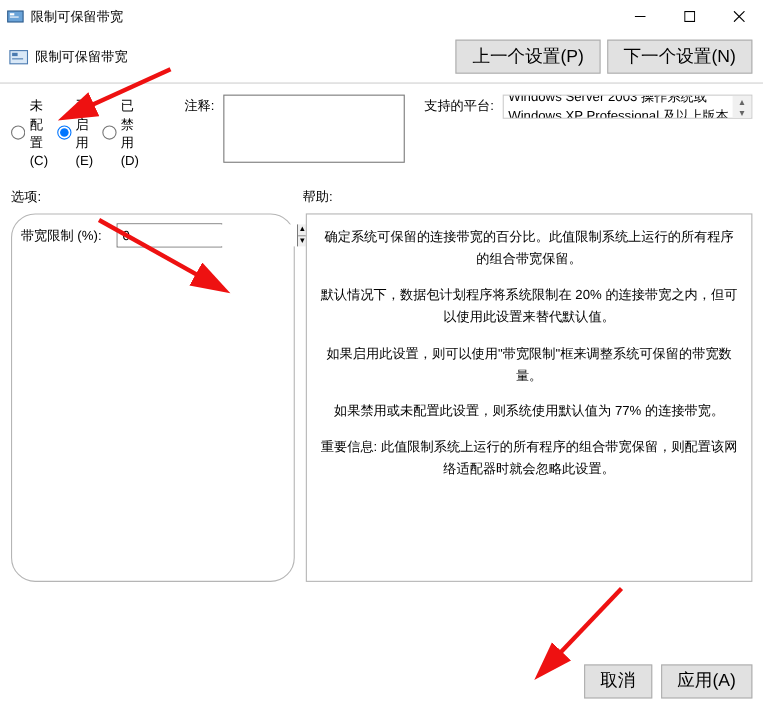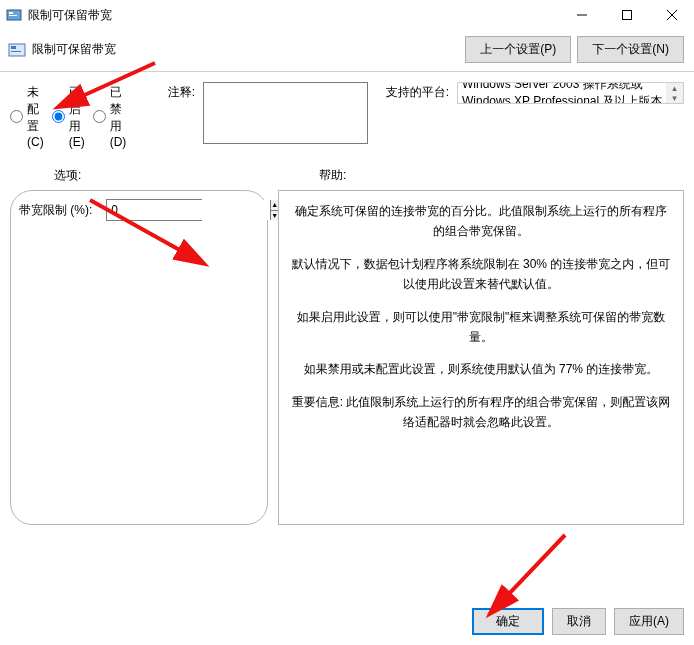--- a/index.html
+++ b/index.html
@@ -8,36 +8,36 @@
     .titlebar { display: flex; align-items: center; height: 30px; padding-left: 6px; border-bottom: 0; }
     .titlebar-icon { width: 16px; height: 16px; display: inline-flex; align-items: center; justify-content: center; margin-right: 6px; }
     .titlebar-text { flex: 1; }
     .winbtns { display: flex; }
     .winbtn { width: 45px; height: 30px; display: flex; align-items: center; justify-content: center; }
 
     .header { display: flex; align-items: center; padding: 6px 10px 8px 8px; border-bottom: 1px solid #d0d0d0; }
     .header-icon { width: 18px; height: 18px; margin-right: 6px; }
     .header-title { flex: 1; font-size: 12px; }
     .navbtns { display: flex; gap: 6px; }
-    button.win { background: #e1e1e1; border: 1px solid #adadad; padding: 4px 14px; font-size: 12px; }
+    button.win { background: #e1e1e1; border: 1px solid #adadad; padding: 4px 14px; font-size: 16px; }
 
     .config-area { display: flex; padding: 10px 10px 4px 10px; }
     .radio-col { width: 110px; display: flex; gap: 8px; padding-top: 2px; }
     .radio-row { display: flex; align-items: center; gap: 4px; }
     .radio-row input { margin: 0; }
     .fields-col { flex: 1; display: flex; flex-direction: row; gap: 6px; }
     .field-row { display: flex; align-items: flex-start; gap: 8px; }
     .field-label { width: 75px; text-align: right; padding-top: 2px; }
     .comment-box { flex: 1; height: 62px; border: 1px solid #7a7a7a; background: #fff; resize: none; padding: 2px 4px; font-family: inherit; }
     .platform-box { flex: 1; height: 22px; border: 1px solid #ccc; background: #fff; padding: 2px 4px; display: flex; align-items: center; overflow: hidden; position: relative; }
     .platform-box .vscroll { position: absolute; right: 0; top: 0; bottom: 0; width: 17px; background: #f0f0f0; display: flex; flex-direction: column; justify-content: space-between; }
     .vscroll span { text-align: center; font-size: 9px; color: #666; line-height: 10px; }
 
     .labels-row { display: flex; padding: 14px 10px 6px 10px; }
-    .options-label { width: 265px; margin-left: 44px; }
+    .options-label { width: 265px; }
     .help-label { flex: 1; }
 
     .panels { display: flex; gap: 10px; padding: 0 10px; }
     .panel { border: 1px solid #b5b5b5; height: 335px; }
     .options-panel { width: 258px; padding: 8px; border-radius: 22px; }
     .help-panel { flex: 1; padding: 10px 12px; line-height: 1.7; overflow: hidden; }
     .help-panel p { margin: 0 0 12px 0; text-align: center; }
 
     .spinner-row { display: flex; align-items: center; gap: 14px; }
     .spinner { display: flex; border: 1px solid #7a7a7a; height: 22px; width: 96px; }
@@ -146,29 +146,28 @@
         <input type="text" value="0" style="">
         <div class="spud">
           <span>▲</span>
           <span>▼</span>
         </div>
       </div>
     </div>
   </div>
   <div class="panel help-panel">
     <p>确定系统可保留的连接带宽的百分比。此值限制系统上运行的所有程序的组合带宽保留。</p>
-    <p>默认情况下，数据包计划程序将系统限制在 30% 的连接带宽之内，但可以使用此设置来替代默认值。</p>
+    <p>默认情况下，数据包计划程序将系统限制在 20% 的连接带宽之内，但可以使用此设置来替代默认值。</p>
     <p>如果启用此设置，则可以使用"带宽限制"框来调整系统可保留的带宽数量。</p>
     <p>如果禁用或未配置此设置，则系统使用默认值为 77% 的连接带宽。</p>
     <p>重要信息: 此值限制系统上运行的所有程序的组合带宽保留，则配置该网络适配器时就会忽略此设置。</p>
   </div>
 </div>
 
 <div class="footer">
-  <button class="win primary">确定</button>
   <button class="win">取消</button>
   <button class="win">应用(A)</button>
 </div>
 
 <div class="arrow" style="left:70px; top:58px;">
   <svg width="90" height="50">
       <defs>
         <marker id="ah1" markerWidth="10" markerHeight="10" refX="2" refY="3" orient="auto">
           <path d="M0,0 L0,6 L9,3 z" fill="#e11"></path>
         </marker>

